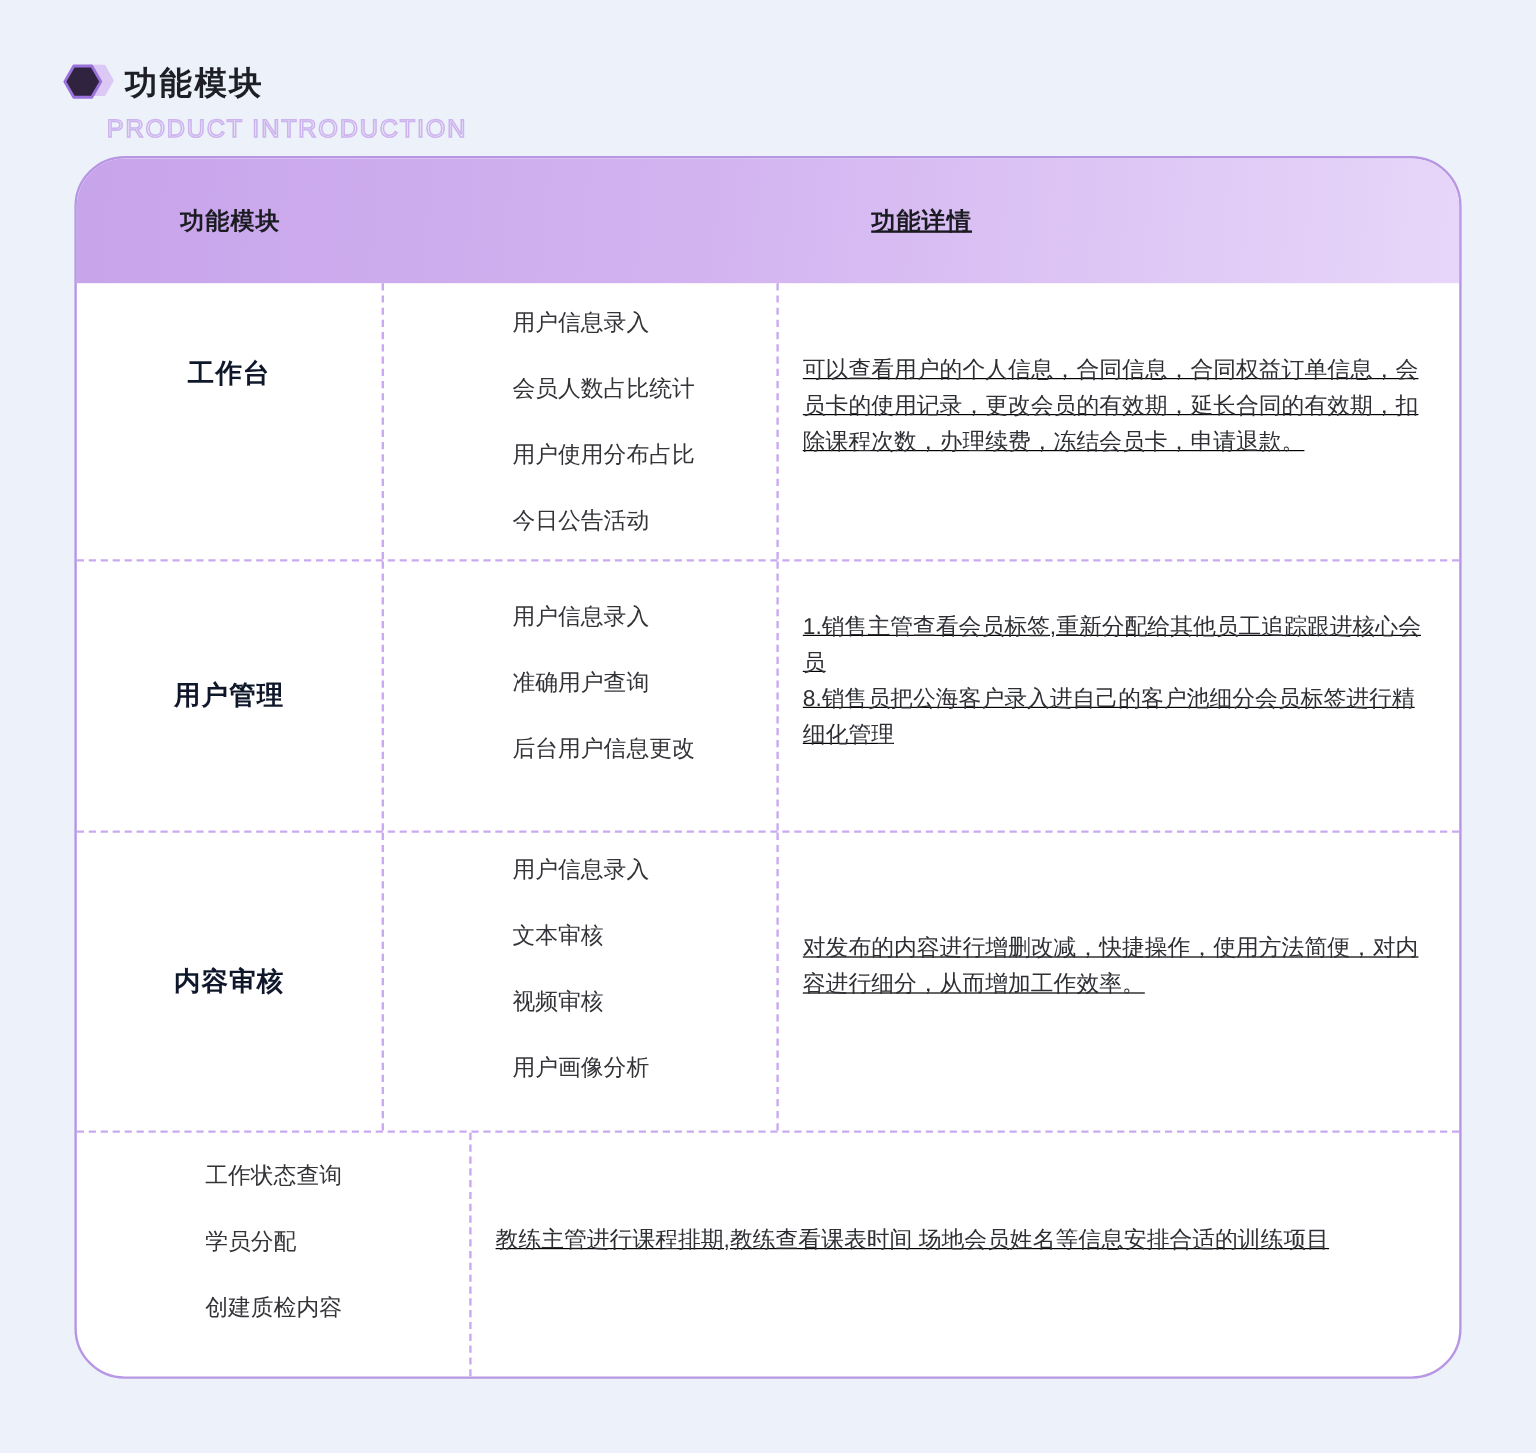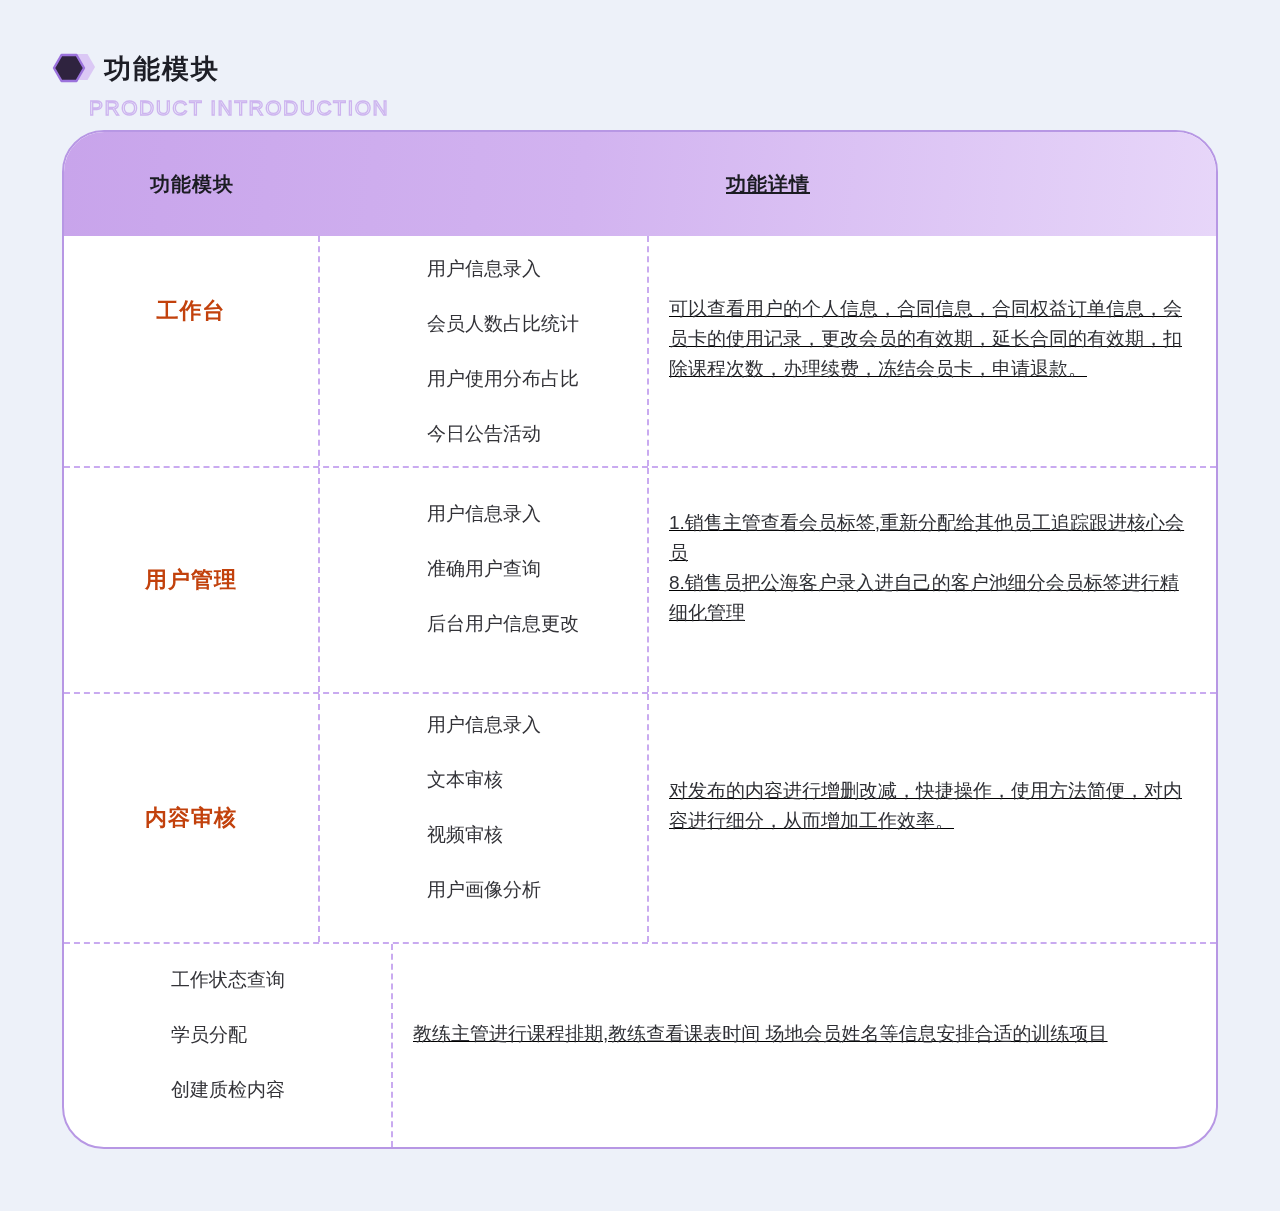--- a/index.html
+++ b/index.html
@@ -64,21 +64,21 @@
   .trow:nth-child(3) { height: 250px; }
   .trow:nth-child(4) { height: 205px; }
 
   .cell { display: flex; flex-direction: column; justify-content: center; }
   .cell.c1, .cell.c2 { border-right: 2px dashed #c9aaf0; }
 
   .module-cell {
     align-items: center;
     font-size: 22px;
     font-weight: 700;
-    color: #c2410c;
+    color: #0f172a;
     letter-spacing: 1px;
   }
   .trow:nth-child(1) .module-cell { padding-bottom: 80px; }
 
   .functions-cell {
     align-items: flex-start;
     padding-left: 107px;
     gap: 29px;
     padding-bottom: 22px;
   }

